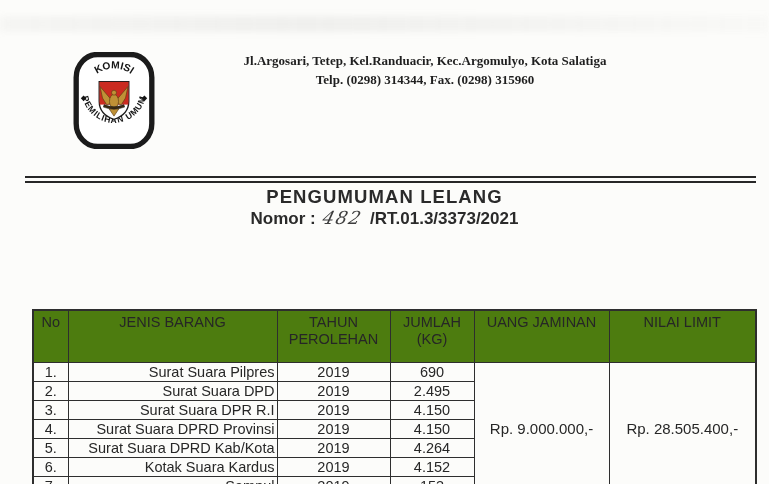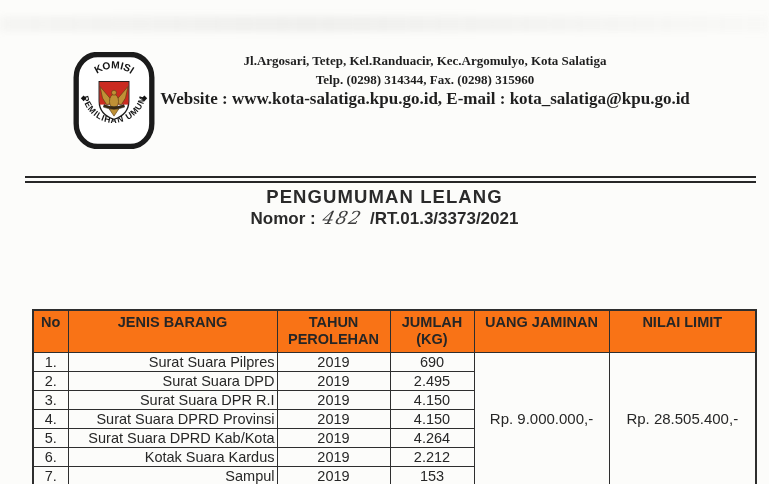--- a/index.html
+++ b/index.html
@@ -58,23 +58,23 @@
     font-size:15px;line-height:19.5px;text-align:justify;text-indent:54px;
   }
   
   .lelang-table{
     position:absolute;top:309px;left:32px;width:723px;
     border-collapse:collapse;table-layout:fixed;
     border:2px solid #2e2e2e;
   }
   .lelang-table th,.lelang-table td{border:1.5px solid #2e2e2e;overflow:hidden;}
   .lelang-table th{
-    background:#f97316;font-size:14.5px;font-weight:bold;
+    background:#4d7c0f;font-size:14.5px;font-weight:normal;
     vertical-align:top;text-align:center;line-height:16.5px;
-    padding:3px 1px 5px;color:#262626;
+    padding:3px 1px 15px;color:#262626;
   }
   .lelang-table td{
     font-size:14.5px;height:15.5px;line-height:16px;
     padding:1px 2px;text-align:center;vertical-align:middle;
   }
   .lelang-table td.jenis{text-align:right;padding-left:8px;}
   .lelang-table td.merged{vertical-align:middle;font-size:15px;}
 </style>
 </head>
 <body>
@@ -112,21 +112,20 @@
         <circle cx="50" cy="49.5" r="3" fill="#bf9136" stroke="#5f3d12" stroke-width="0.8"></circle>
         <path d="M 44,69 L 50,78 L 56,69 Z" fill="#bf9136" stroke="#5f3d12" stroke-width="0.8"></path>
         <path d="M 38,64 q 12,5 24,0 l 1,3 q -13,5 -26,0 z" fill="#3a2a12" stroke="#1b1b1b" stroke-width="0.6"></path>
       </g>
     </g>
   </svg>
 
   <div class="lh-text">
     <div class="addr first">Jl.Argosari, Tetep, Kel.Randuacir, Kec.Argomulyo, Kota Salatiga</div>
     <div class="addr">Telp. (0298) 314344, Fax. (0298) 315960</div>
-    <div class="web">Website : www.kota-salatiga.kpu.go.id, E-mail : kota_salatiga@kpu.go.id</div>
   </div>
 
   <div class="rule"></div>
 
   <div class="title-block">
     <div class="doc-title">PENGUMUMAN LELANG</div>
     <div class="nomor">
       <span>Nomor :</span>
       <span class="hand">482</span>
       <span>/RT.01.3/3373/2021</span>
@@ -183,21 +182,21 @@
       <tr>
         <td>5.</td>
         <td class="jenis">Surat Suara DPRD Kab/Kota</td>
         <td>2019</td>
         <td>4.264</td>
       </tr>
       <tr>
         <td>6.</td>
         <td class="jenis">Kotak Suara Kardus</td>
         <td>2019</td>
-        <td>2.212</td>
+        <td>4.152</td>
       </tr>
       <tr>
         <td>7.</td>
         <td class="jenis">Sampul</td>
         <td>2019</td>
         <td>153</td>
       </tr>
     </tbody>
   </table>
 

